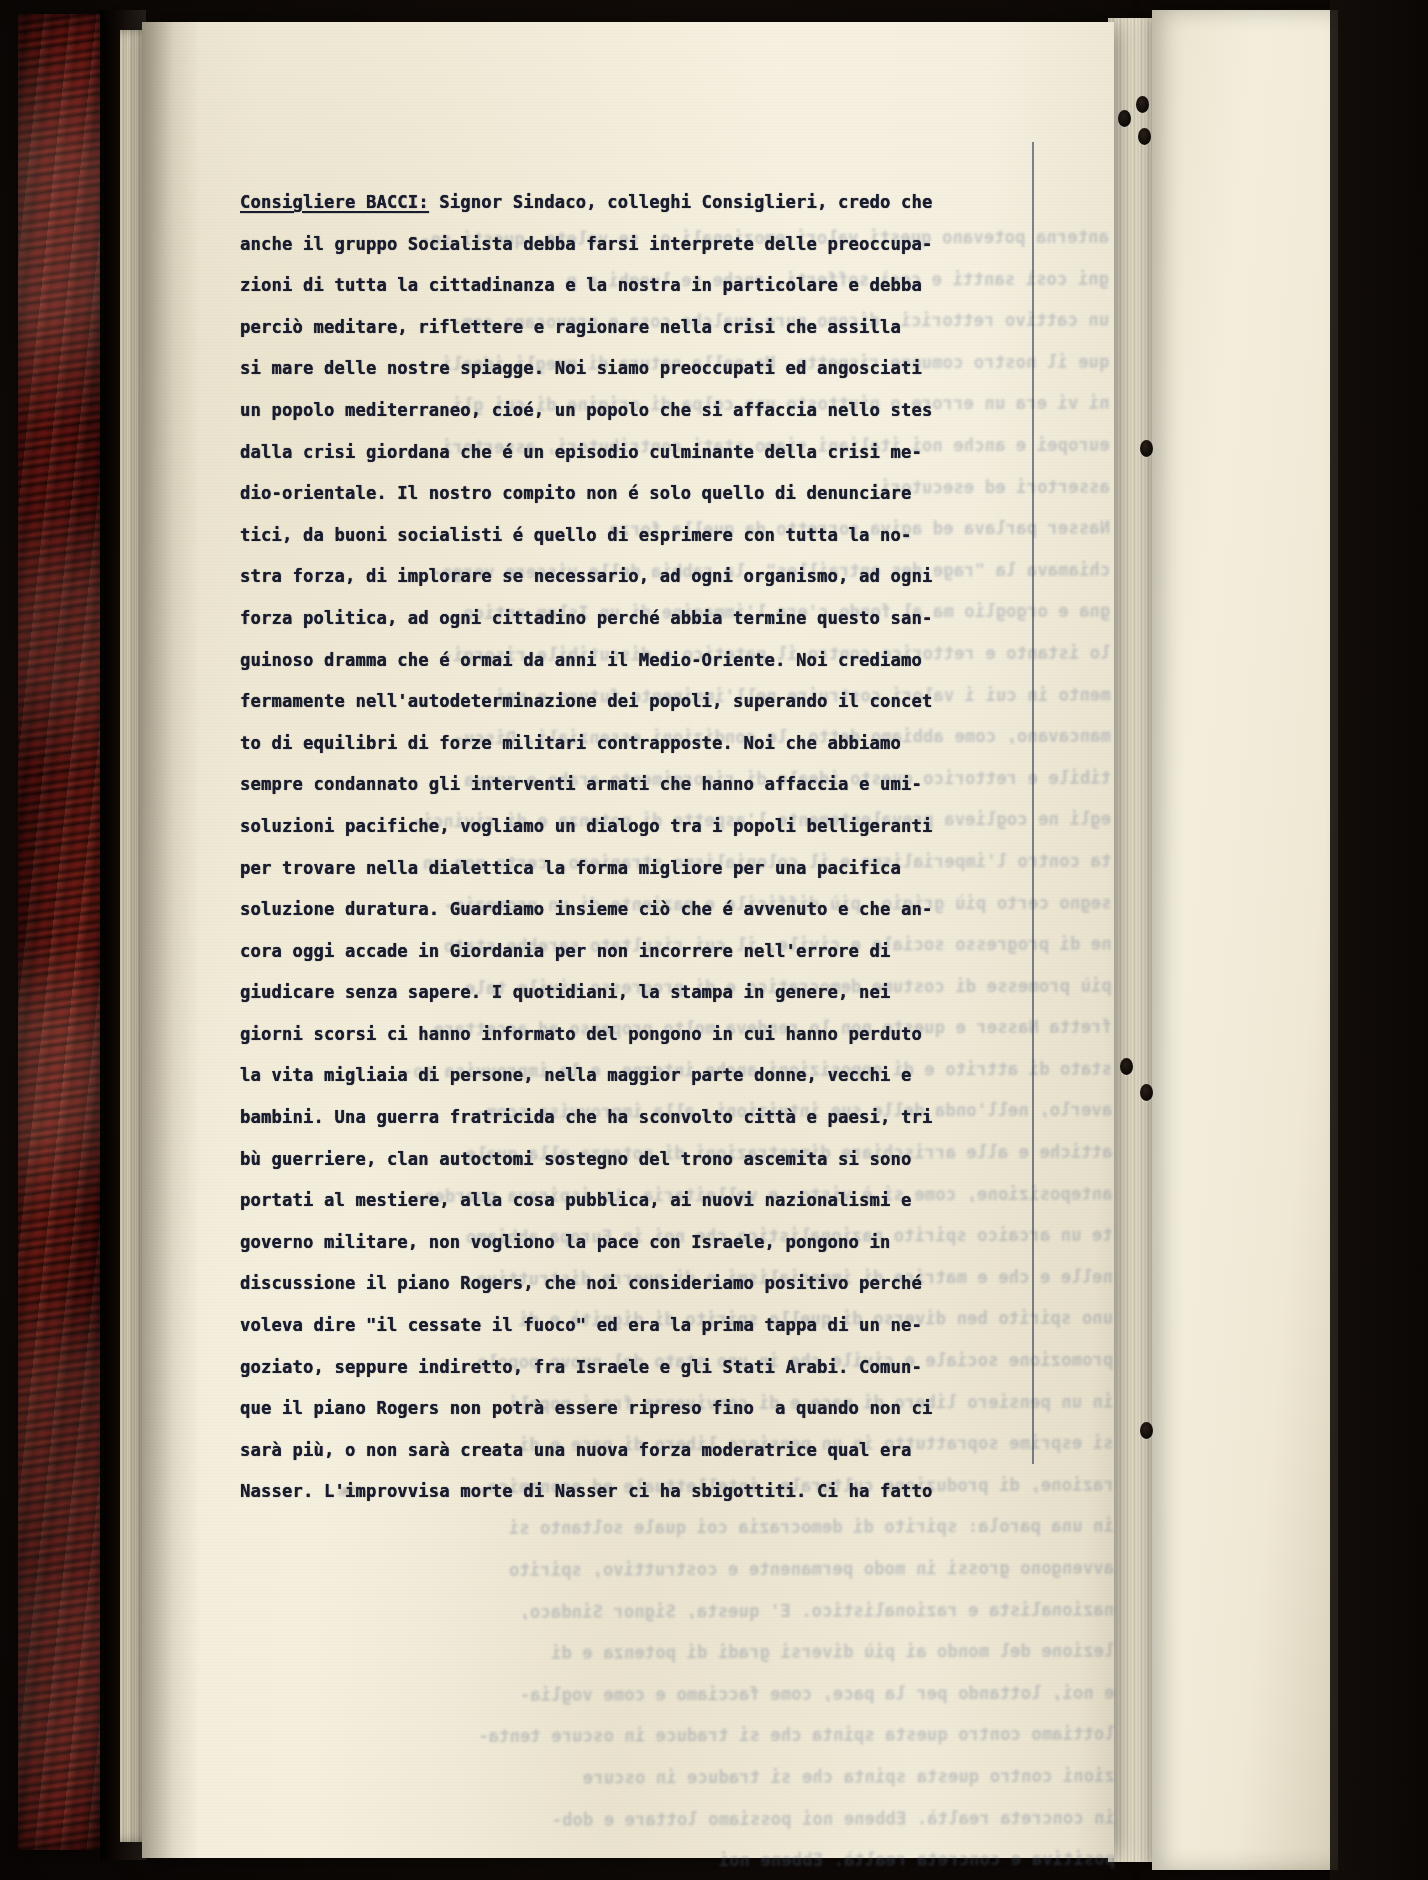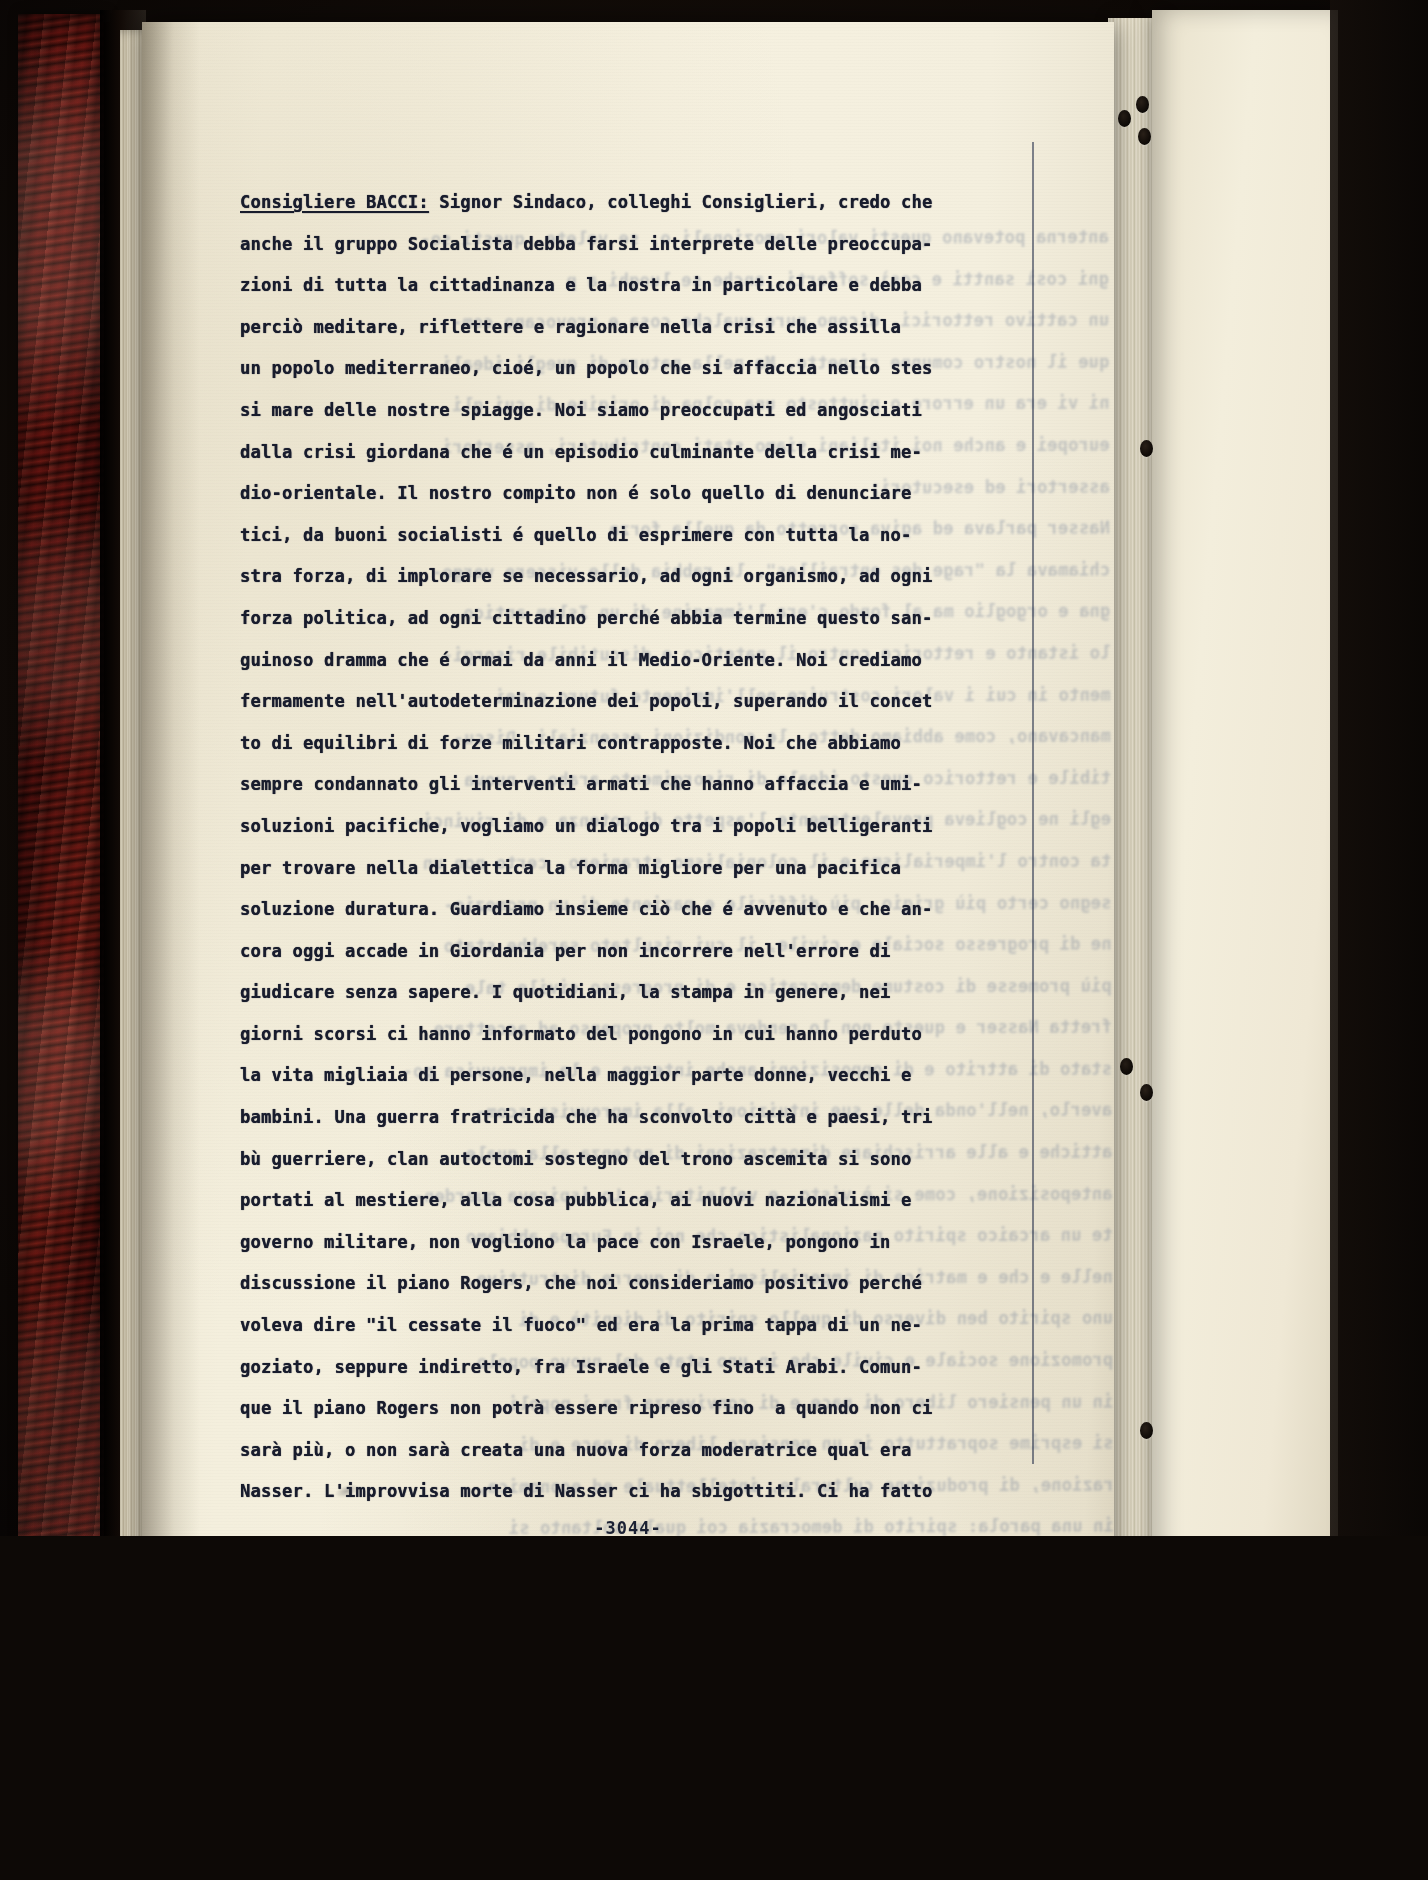--- a/index.html
+++ b/index.html
@@ -12,21 +12,21 @@
     width: 1428px;
     height: 1880px;
     overflow: hidden;
     font-family: "DejaVu Sans Mono", "Liberation Mono", monospace;
   }
 
   
   .scan {
     position: relative;
     width: 1428px;
-    height: 1536px;
+    height: 1880px;
     background:
       radial-gradient(ellipse at 50% 45%, #241a12 0%, #120c08 55%, #080504 100%);
     overflow: hidden;
   }
 
   
   .cover-edge {
     position: absolute;
     left: 18px;
     top: 14px;
@@ -301,22 +301,22 @@
         <div class="line">positiva e concreta realtà. Ebbene noi</div>
       </div>
 
     <div class="vrule"></div>
 
     <div class="typescript" id="text-host">
         <div class="line heading"><span class="u">Consigliere BACCI:</span><span> Signor Sindaco, colleghi Consiglieri, credo che</span></div>
         <div class="line">anche il gruppo Socialista debba farsi interprete delle preoccupa-</div>
         <div class="line">zioni di tutta la cittadinanza e la nostra in particolare e debba</div>
         <div class="line">perciò meditare, riflettere e ragionare nella crisi che assilla</div>
+        <div class="line">si mare delle nostre spiagge. Noi siamo preoccupati ed angosciati</div>
         <div class="line">un popolo mediterraneo, cioé, un popolo che si affaccia nello stes</div>
-        <div class="line">si mare delle nostre spiagge. Noi siamo preoccupati ed angosciati</div>
         <div class="line">dalla crisi giordana che é un episodio culminante della crisi me-</div>
         <div class="line">dio-orientale. Il nostro compito non é solo quello di denunciare</div>
         <div class="line">tici, da buoni socialisti é quello di esprimere con tutta la no-</div>
         <div class="line">stra forza, di implorare se necessario, ad ogni organismo, ad ogni</div>
         <div class="line">forza politica, ad ogni cittadino perché abbia termine questo san-</div>
         <div class="line">guinoso dramma che é ormai da anni il Medio-Oriente. Noi crediamo</div>
         <div class="line">fermamente nell'autodeterminazione dei popoli, superando il concet</div>
         <div class="line">to di equilibri di forze militari contrapposte. Noi che abbiamo</div>
         <div class="line">sempre condannato gli interventi armati che hanno affaccia e umi-</div>
         <div class="line">soluzioni pacifiche, vogliamo un dialogo tra i popoli belligeranti</div>
@@ -333,16 +333,15 @@
         <div class="line">discussione il piano Rogers, che noi consideriamo positivo perché</div>
         <div class="line">voleva dire "il cessate il fuoco" ed era la prima tappa di un ne-</div>
         <div class="line">goziato, seppure indiretto, fra Israele e gli Stati Arabi. Comun-</div>
         <div class="line">que il piano Rogers non potrà essere ripreso fino  a quando non ci</div>
         <div class="line">sarà più, o non sarà creata una nuova forza moderatrice qual era</div>
         <div class="line">Nasser. L'improvvisa morte di Nasser ci ha sbigottiti. Ci ha fatto</div>
       </div>
 
     <div class="smudge"></div>
 
-    <div class="folio">-3044-</div>
   </div>
 
 </div>
 
 </body></html>

